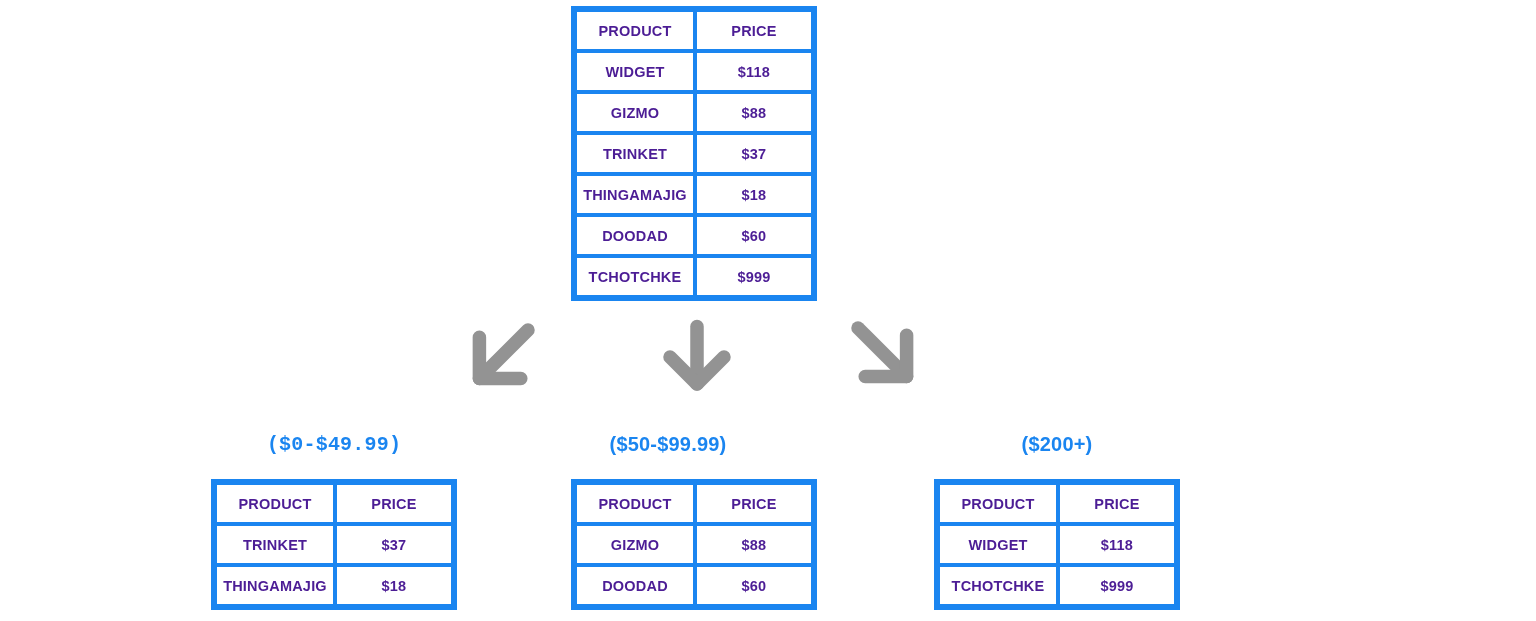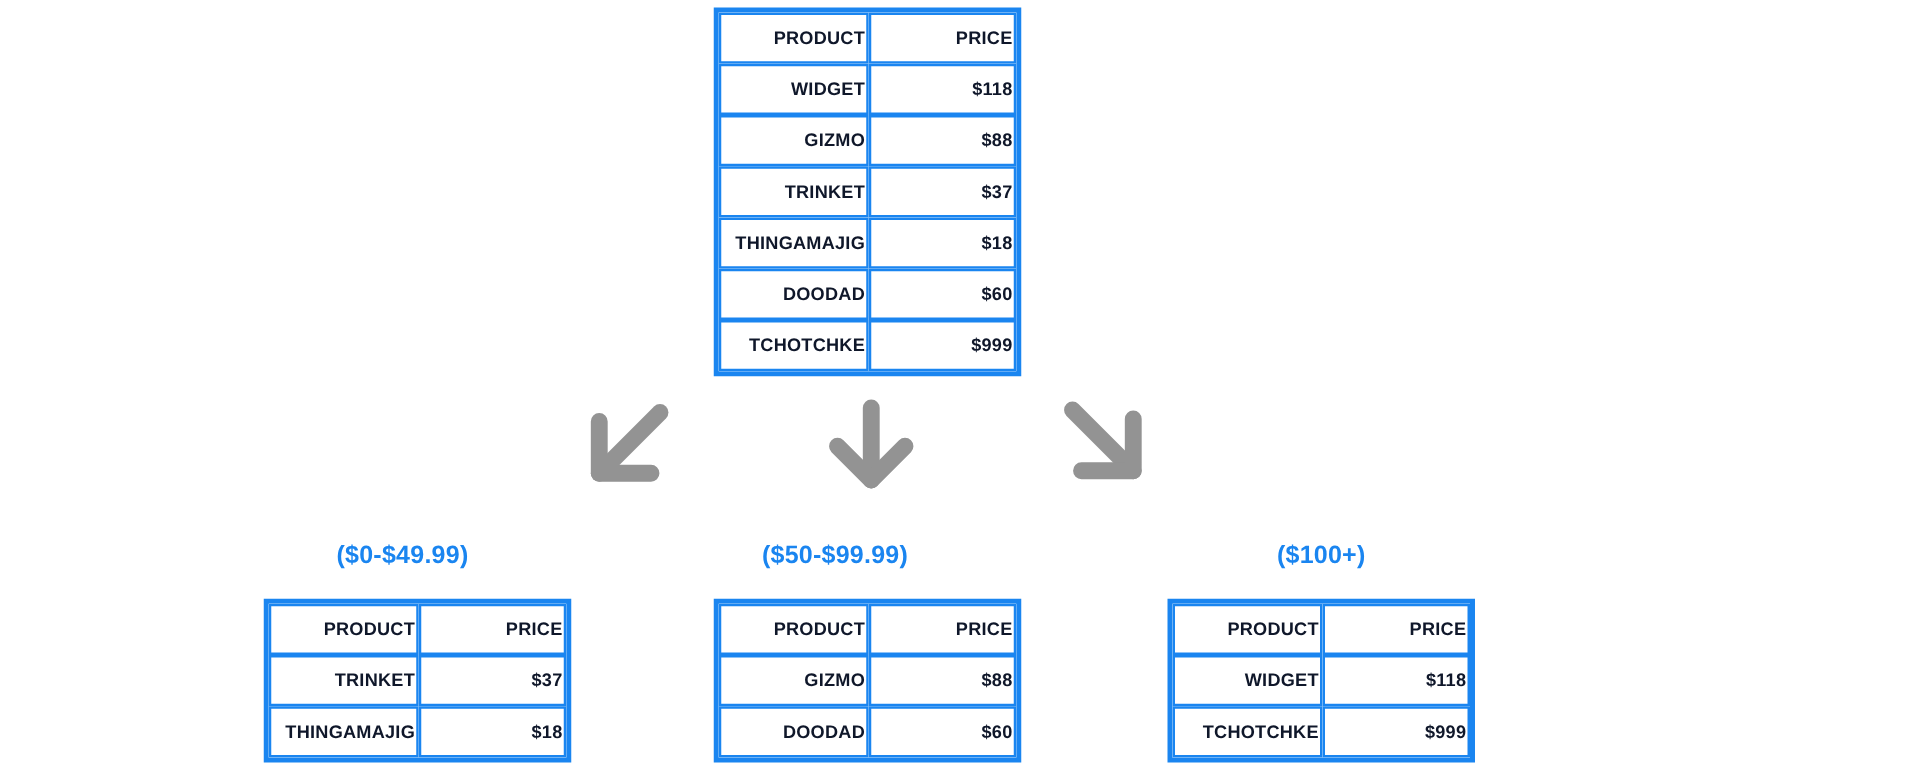--- a/index.html
+++ b/index.html
@@ -25,23 +25,23 @@
   .tbl {
     position: absolute;
     border-collapse: separate;
     border-spacing: 0;
     background: #ffffff;
     box-sizing: border-box;
     border: 4px solid #1a85f0;
   }
   .tbl td {
     border: 2px solid #1a85f0;
-    color: #0f172a;
+    color: #4c1d95;
     font-weight: bold;
-    text-align: right;
+    text-align: center;
     vertical-align: middle;
     white-space: nowrap;
     box-sizing: border-box;
     background: #ffffff;
   }
 
   
   #source-table {
     left: 571px;
     top: 6px;
@@ -72,21 +72,21 @@
   .bucket-label {
     position: absolute;
     color: #1a85f0;
     font-weight: bold;
     font-size: 20px;
     letter-spacing: 0.2px;
     text-align: center;
     width: 260px;
     top: 433px;
   }
-  #bucket-label-low  { left: 192px; }
+  #bucket-label-low  { left: 204px; font-family: Liberation Mono, monospace; }
   #bucket-label-mid  { left: 538px; }
   #bucket-label-high { left: 927px; }
 
   
   .arrow {
     position: absolute;
     width: 90px;
     height: 90px;
   }
   #arrow-down-left  { left: 456px; top: 312px; }
@@ -154,21 +154,21 @@
     <svg viewBox="0 0 100 100" aria-hidden="true">
       <g stroke="#939393" stroke-width="15" stroke-linecap="round" stroke-linejoin="round" fill="none">
         <line x1="20" y1="20" x2="74" y2="74"></line>
         <polyline points="28,74 74,74 74,28"></polyline>
       </g>
     </svg>
   </div>
 
   <div class="bucket-label" id="bucket-label-low">($0-$49.99)</div>
   <div class="bucket-label" id="bucket-label-mid">($50-$99.99)</div>
-  <div class="bucket-label" id="bucket-label-high">($100+)</div>
+  <div class="bucket-label" id="bucket-label-high">($200+)</div>
 
   <table class="tbl tbl-out" id="bucket-table-low">
     <tbody>
       <tr>
         <td class="c-prod">PRODUCT</td>
         <td class="c-price">PRICE</td>
       </tr>
       <tr>
         <td class="c-prod">TRINKET</td>
         <td class="c-price">$37</td>

